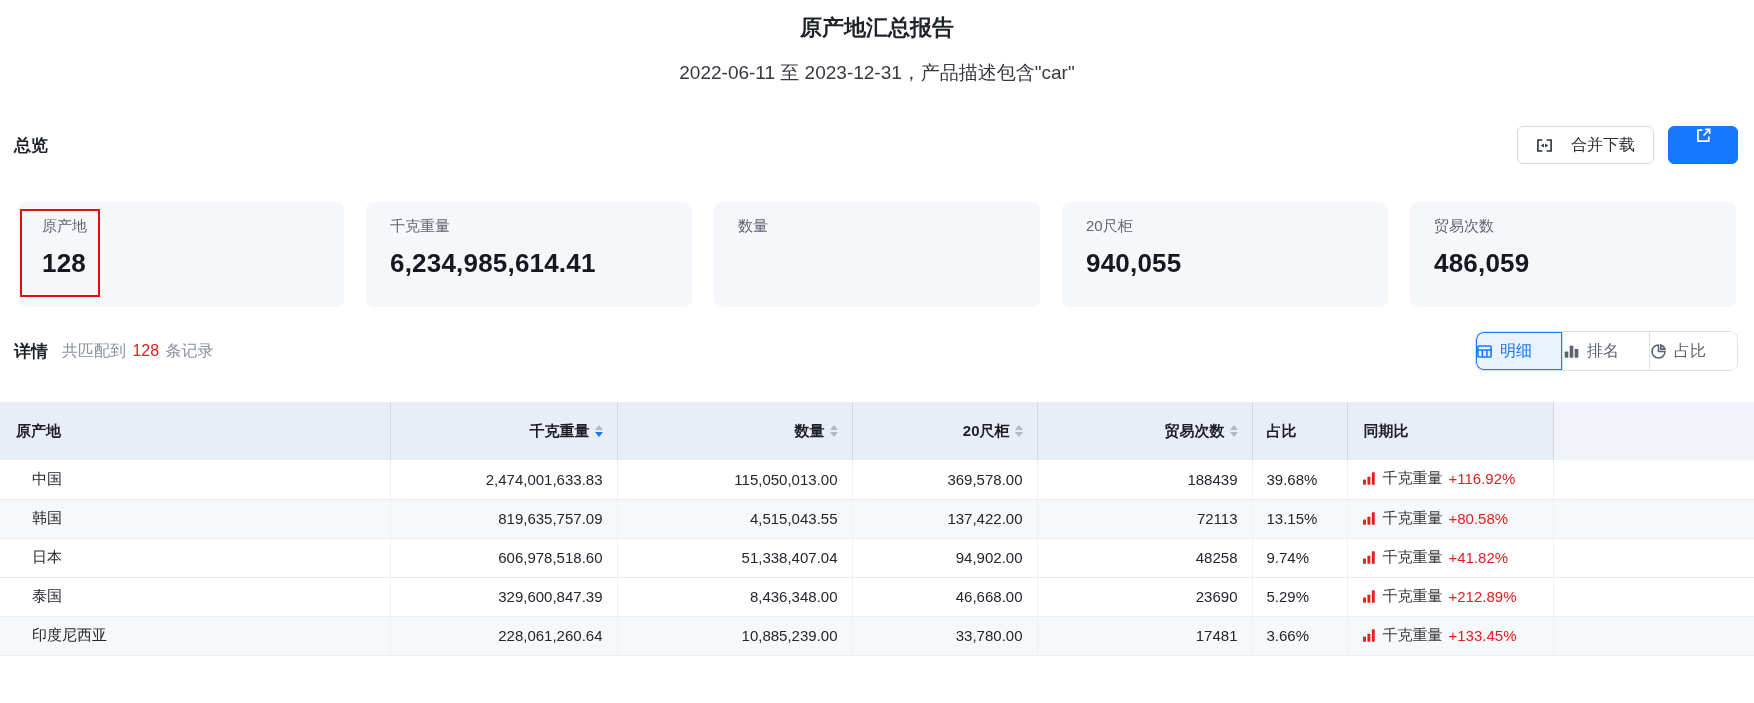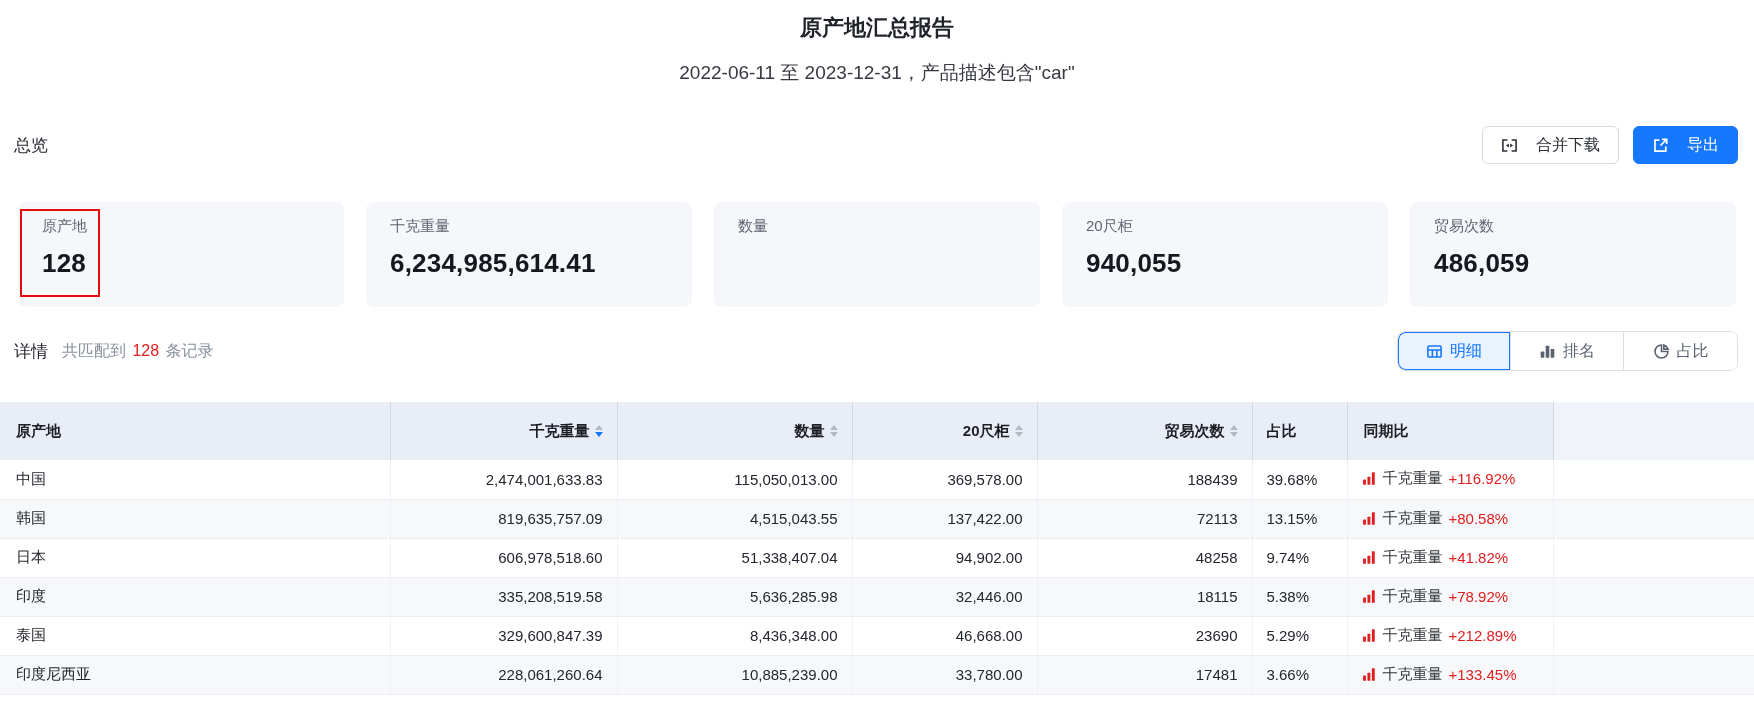--- a/index.html
+++ b/index.html
@@ -13,29 +13,29 @@
 
   
   .title { padding-top:13px; text-align:center; font-size:22px; font-weight:700; color:#1f2329; }
   .subtitle { margin-top:17px; text-align:center; font-size:19px; font-weight:400; color:#36393f; }
 
   
   .overview-row {
     margin:40px 16px 0 14px; height:38px;
     display:flex; align-items:center; justify-content:space-between;
   }
-  .section-title { font-size:17px; font-weight:400; color:#1f2329; }
+  .section-title { font-size:17px; font-weight:700; color:#1f2329; }
   .actions { display:flex; gap:14px; }
   .btn {
     display:inline-flex; align-items:center; gap:18px;
     height:38px; padding:0 18px; border-radius:6px;
     font-size:16px; cursor:pointer; border:1px solid #d9d9d9;
     background:#fff; color:#2b2f36;
   }
-  .btn.primary { background:#1677ff; border-color:#1677ff; color:#fff; }
+  .btn.primary { background:#1677ff; border-color:#1677ff; color:#fff;flex-direction:column; }
   .btn svg { display:block; }
 
   
   .cards {
     margin:38px 18px 0; height:105px;
     display:grid; grid-template-columns:repeat(5,1fr); gap:22px;
   }
   .card {
     position:relative; background:#f6f7fa; border-radius:8px;
     padding:15px 0 0 24px;
@@ -53,21 +53,21 @@
     display:flex; align-items:center; justify-content:space-between;
   }
   .details-left { display:flex; align-items:center; gap:14px; }
   .match-text { font-size:16px; color:#8a919c; }
   .match-count { font-size:16px; color:#e02020; margin:0 2px; }
   .tab-group {
     display:flex; height:40px; border:1px solid #dcdfe6; border-radius:8px;
     overflow:hidden; background:#fff;
   }
   .tab {
-    width:113px; display:flex; align-items:center; justify-content:center; gap:7px;
+    width:87px; display:flex; align-items:center; gap:7px;
     font-size:16px; color:#5c6370; cursor:pointer; background:#fff;
     border-right:1px solid #dcdfe6;
   }
   .tab:last-child { border-right:none; }
   .tab.active {
     background:#e9f2ff; color:#1677ff;
     box-shadow:inset 0 0 0 1px #1677ff; border-radius:8px 0 0 8px;
   }
   .tab svg { display:block; }
 
@@ -85,21 +85,21 @@
   .caret-up   { width:0;height:0;border-left:4.5px solid transparent;border-right:4.5px solid transparent;border-bottom:5.5px solid #b2b8c4; }
   .caret-down { width:0;height:0;border-left:4.5px solid transparent;border-right:4.5px solid transparent;border-top:5.5px solid #b2b8c4; }
   .caret-down.active { border-top-color:#1677ff; }
   tbody td {
     height:39px; font-size:15px; color:#23262e;
     border-bottom:1px solid #ebedf2; border-right:1px solid #f0f1f5;
     vertical-align:middle; background:#fff;
   }
   tbody td:last-child { border-right:none; }
   tbody tr.striped td { background:#f7f8fa; }
-  td.left { text-align:left; padding-left:16px; }
+  td.left { text-align:left; padding-left:32px; }
   td.num  { text-align:right; padding-right:14px; }
   .yoy { display:inline-flex; align-items:center; gap:6px; padding-left:14px; }
   .yoy-label { color:#303338; }
   .yoy-value { color:#e02020; }
   .yoy svg { display:block; }
 </style>
 </head>
 <body>
 
 <div class="page">
@@ -310,40 +310,20 @@
                   <rect x="1" y="8" width="2.7" height="4.8" rx="0.5"></rect>
                   <rect x="5.1" y="5.3" width="2.7" height="7.5" rx="0.5"></rect>
                   <rect x="9.2" y="1.2" width="2.7" height="11.6" rx="0.5"></rect>
                 </svg>
               </span>
               <span class="yoy-label">千克重量</span>
               <span class="yoy-value">+41.82%</span>
             </span></td>
         <td></td>
       </tr>
-      <tr class="striped">
-        <td class="left">印度</td>
-        <td class="num">335,208,519.58</td>
-        <td class="num">5,636,285.98</td>
-        <td class="num">32,446.00</td>
-        <td class="num">18115</td>
-        <td class="left" style="padding-left:14px">5.38%</td>
-        <td><span class="yoy">
-              <span>
-                <svg width="15" height="15" viewBox="0 0 14 14" fill="#e02020">
-                  <rect x="1" y="8" width="2.7" height="4.8" rx="0.5"></rect>
-                  <rect x="5.1" y="5.3" width="2.7" height="7.5" rx="0.5"></rect>
-                  <rect x="9.2" y="1.2" width="2.7" height="11.6" rx="0.5"></rect>
-                </svg>
-              </span>
-              <span class="yoy-label">千克重量</span>
-              <span class="yoy-value">+78.92%</span>
-            </span></td>
-        <td></td>
-      </tr>
       <tr>
         <td class="left">泰国</td>
         <td class="num">329,600,847.39</td>
         <td class="num">8,436,348.00</td>
         <td class="num">46,668.00</td>
         <td class="num">23690</td>
         <td class="left" style="padding-left:14px">5.29%</td>
         <td><span class="yoy">
               <span>
                 <svg width="15" height="15" viewBox="0 0 14 14" fill="#e02020">

